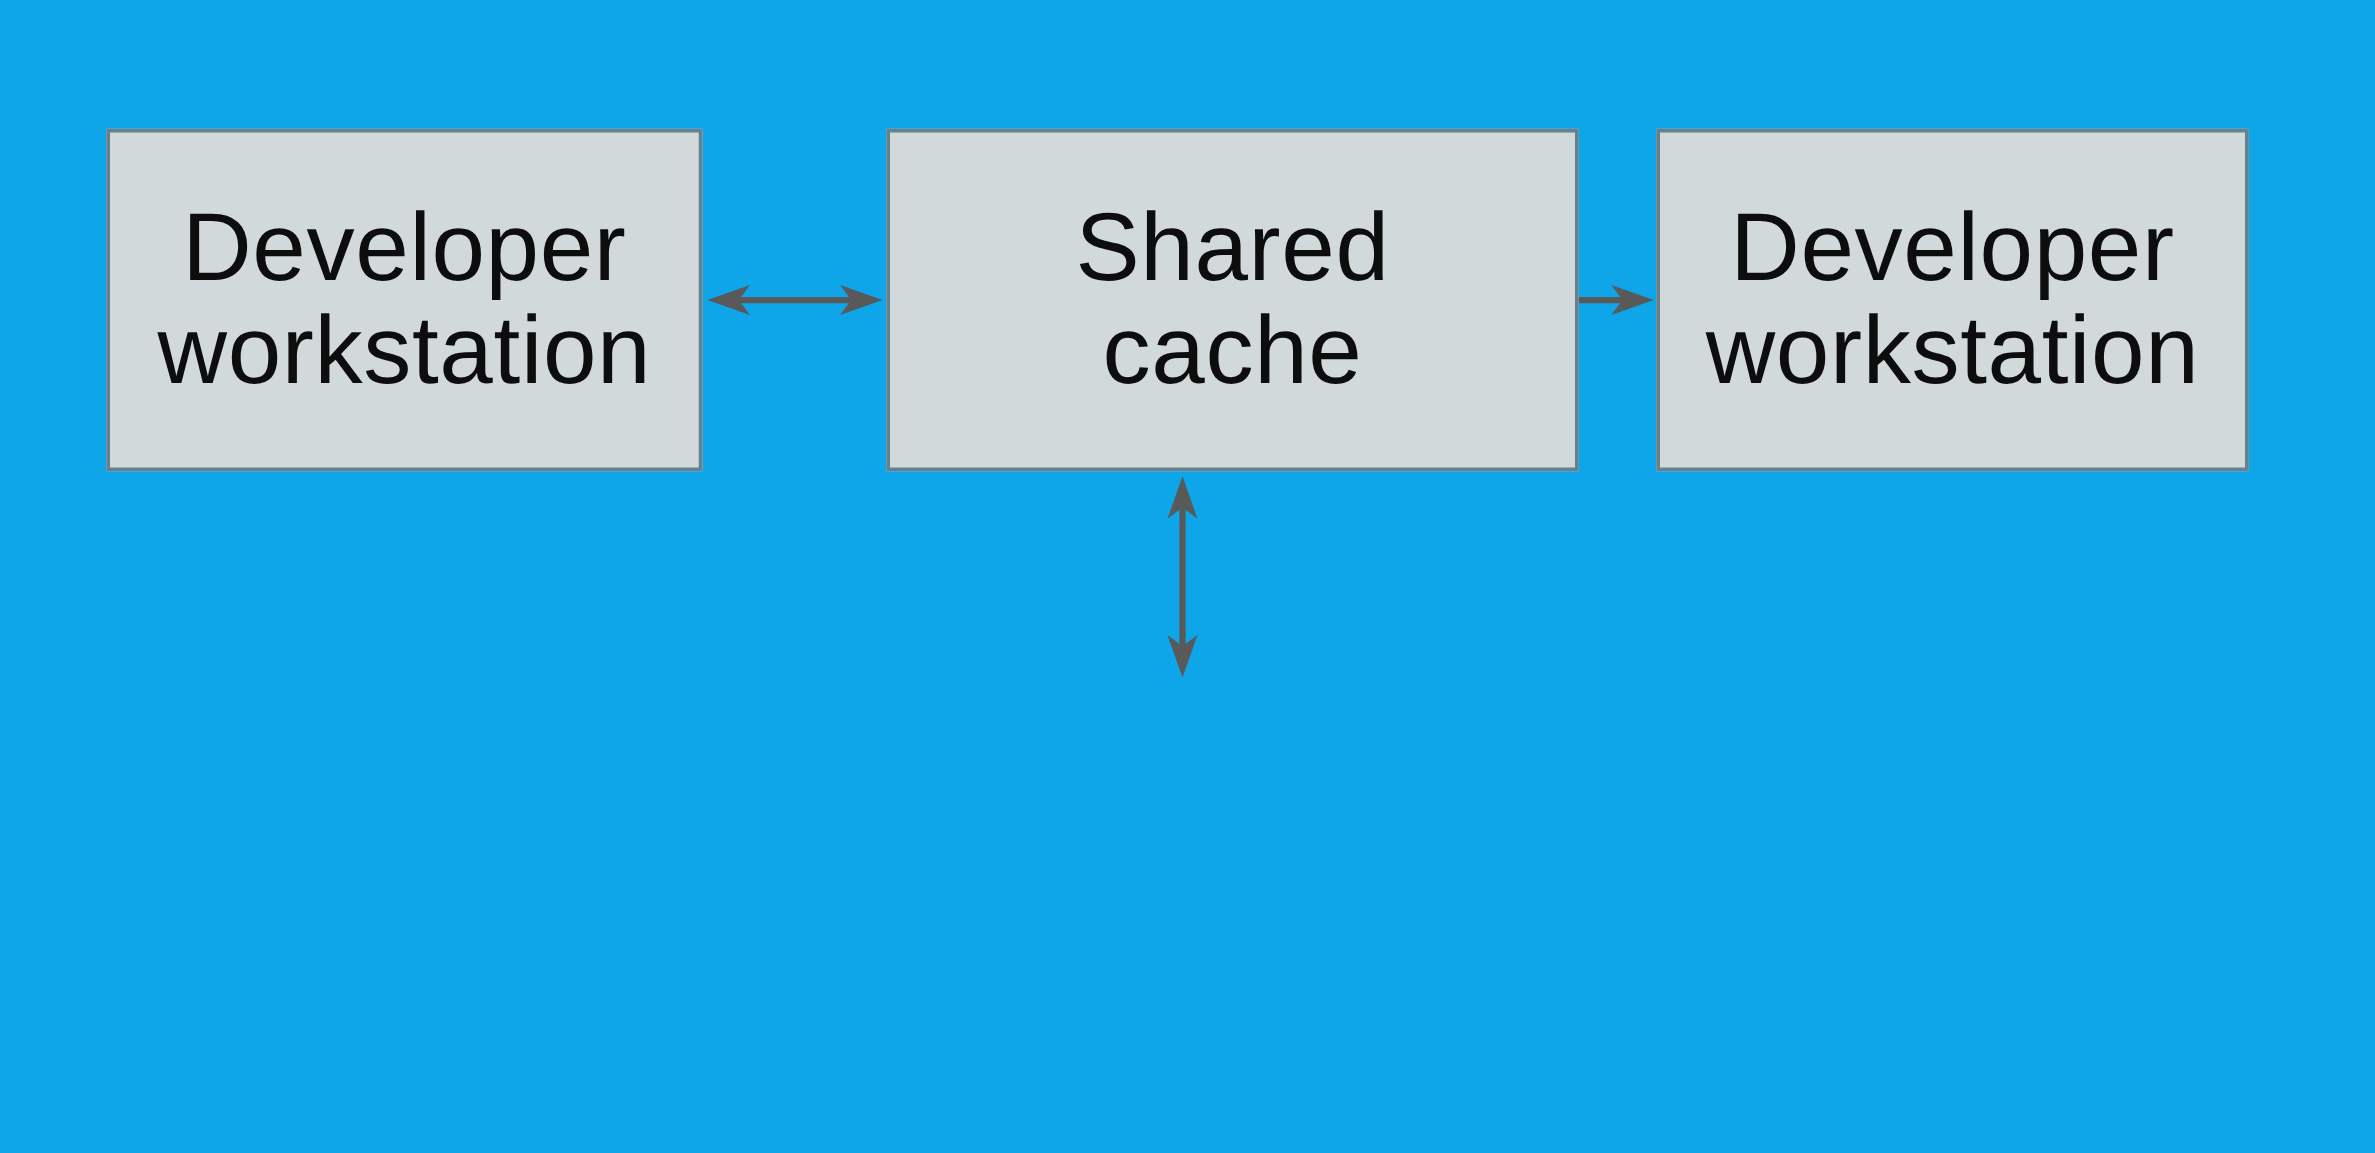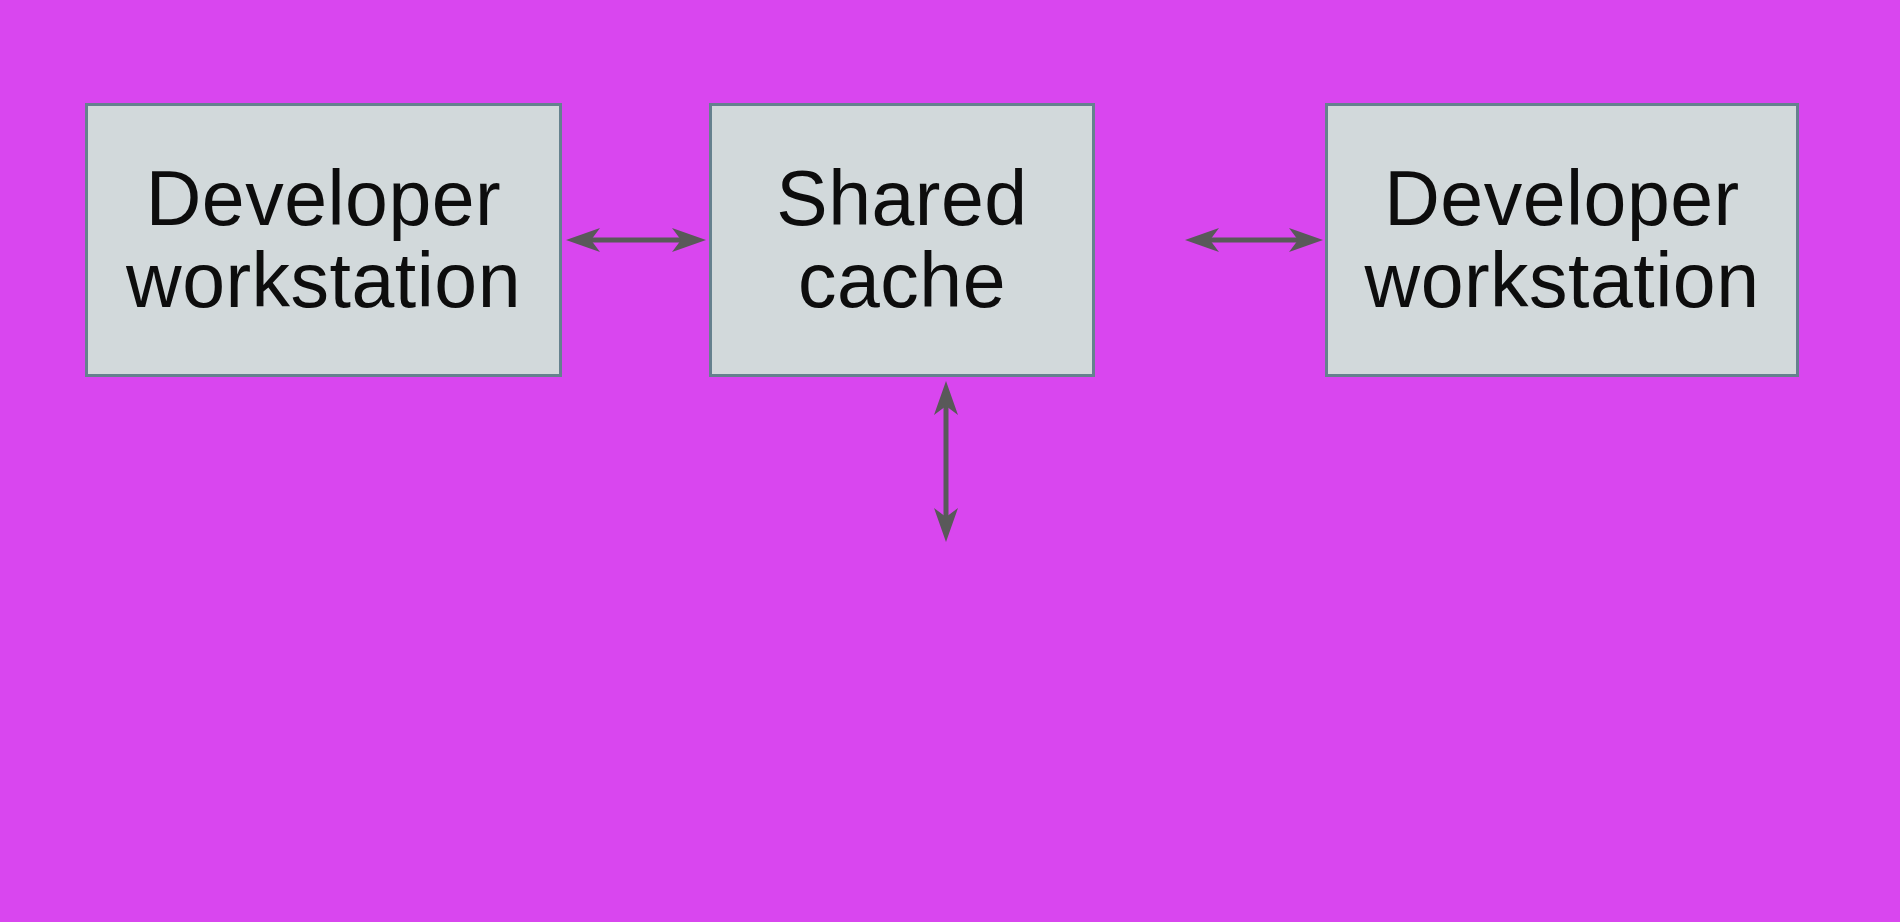--- a/index.html
+++ b/index.html
@@ -5,21 +5,21 @@
 <style>
   html, body {
     margin: 0;
     padding: 0;
     background: #ffffff;
   }
   .canvas {
     position: relative;
     width: 1900px;
     height: 922px;
-    background: #d946ef;
+    background: #0ea5e9;
     overflow: hidden;
     font-family: "Liberation Sans", sans-serif;
   }
   .connectors {
     position: absolute;
     left: 0;
     top: 0;
     width: 1900px;
     height: 922px;
     pointer-events: none;
@@ -35,21 +35,21 @@
     text-align: center;
   }
   .node-label {
     white-space: pre-line;
     font-size: 77px;
     line-height: 1.06;
     color: #0d0d0d;
     letter-spacing: 0.5px;
   }
   .node-dev-left   { left:  85px; top: 103px; width: 477px; height: 274px; }
-  .node-cache      { left: 709px; top: 103px; width: 386px; height: 274px; }
+  .node-cache      { left: 709px; top: 103px; width: 554px; height: 274px; }
   .node-dev-right  { left: 1325px; top: 103px; width: 474px; height: 274px; }
   .node-ci         { left: 709px; top: 546px; width: 474px; height: 274px; }
 </style>
 </head>
 <body>
 
 <div class="canvas">
 
   <svg class="connectors" viewBox="0 0 1900 922" xmlns="http://www.w3.org/2000/svg">
 

